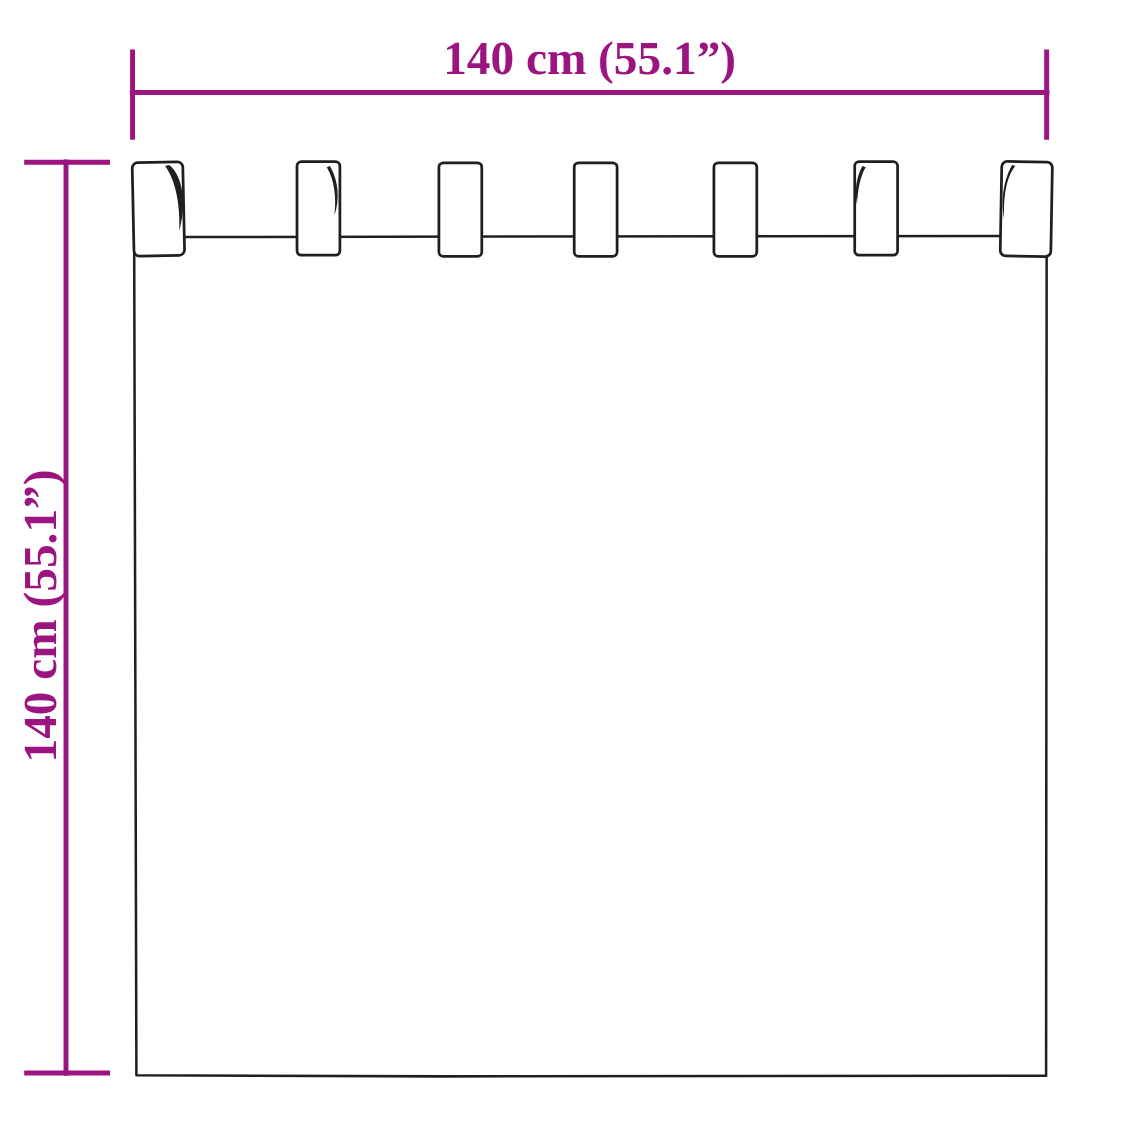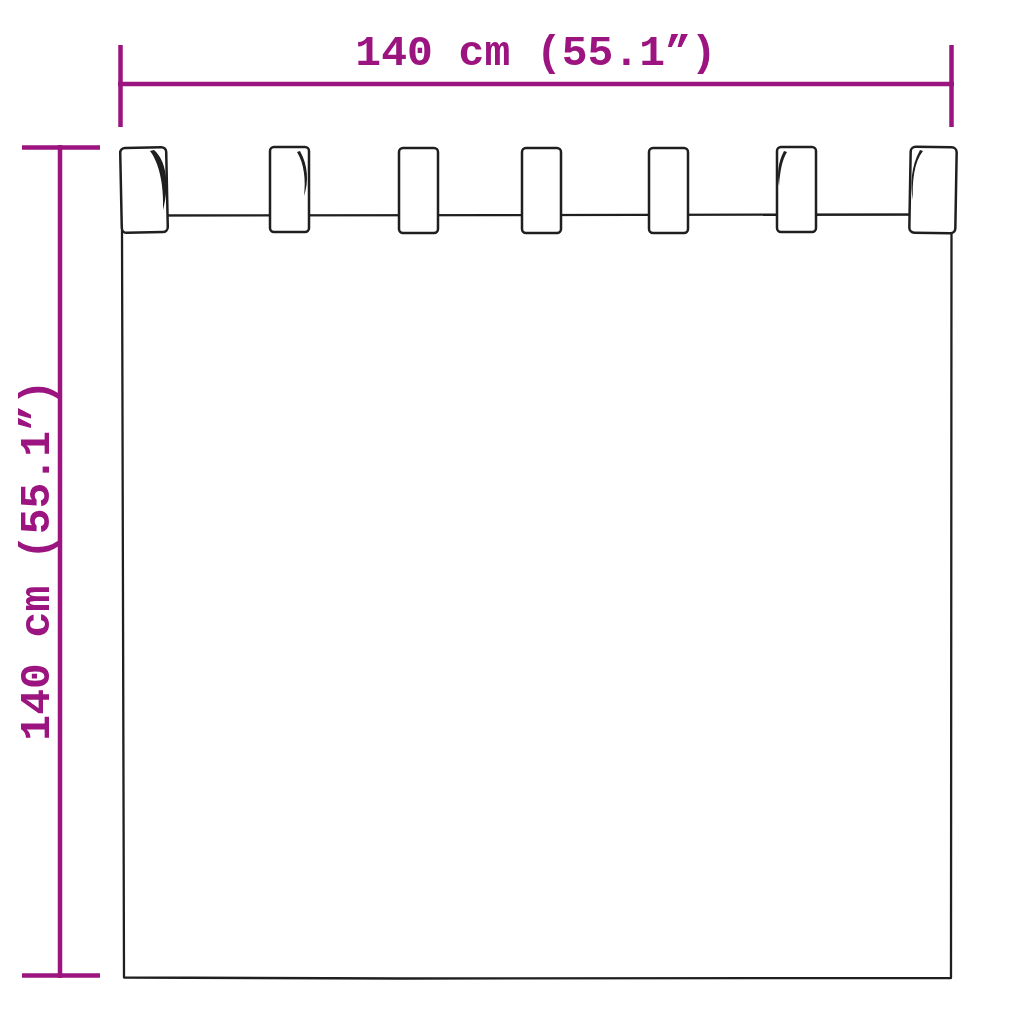--- a/index.html
+++ b/index.html
@@ -6,21 +6,21 @@
     --accent:#9B1480;
     --outline:#1F1F1F;
     --bg:#FFFFFF;
   }
   html,body{margin:0;padding:0;background:var(--bg);}
   .stage{
     position:relative;
     width:1024px;height:1024px;
     background:var(--bg);
     overflow:hidden;
-    font-family:Liberation Mono, monospace;
+    font-family:Liberation Serif, serif;
   }
   .artboard{position:absolute;left:0;top:0;}
   .dim-label{
     position:absolute;
     color:var(--accent);
     font-weight:700;
     font-size:43px;
     line-height:48px;
     white-space:nowrap;
     text-align:center;

